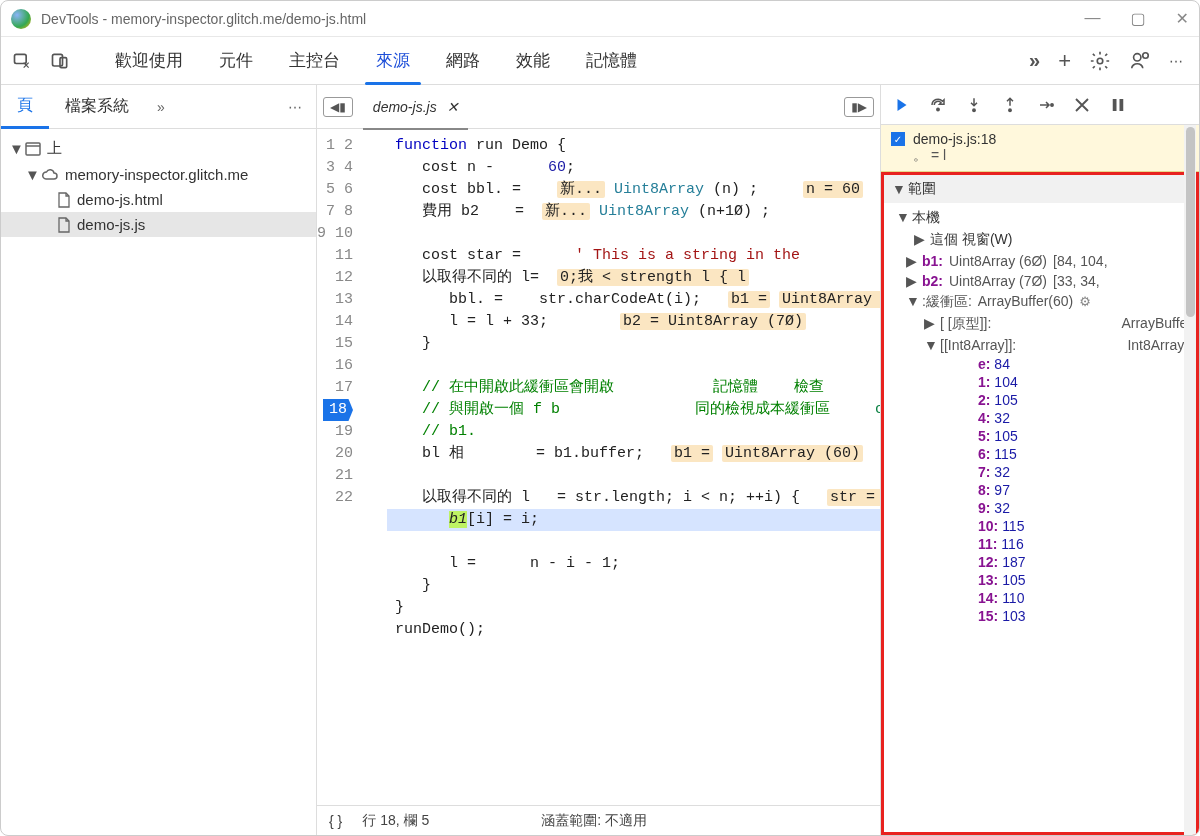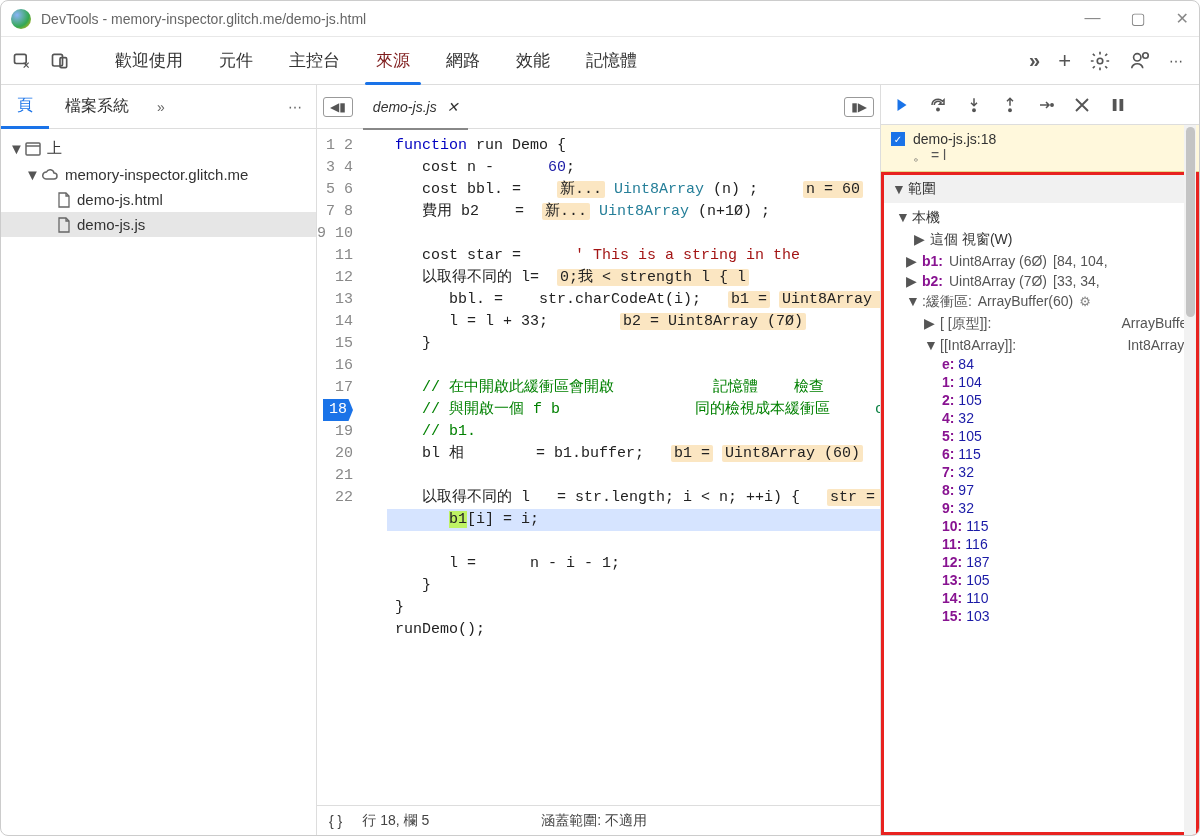--- a/index.html
+++ b/index.html
@@ -5,21 +5,21 @@
 * { box-sizing: border-box; margin: 0; padding: 0; }
 body { font-family: "Segoe UI", Arial, sans-serif; font-size: 14px; color: #333; background: #fff; width: 1200px; height: 836px; overflow: hidden; border: 1px solid #ccc; border-radius: 8px; }
 .titlebar { display: flex; align-items: center; height: 36px; padding: 0 10px; border-bottom: 1px solid #e8e8e8; color: #666; }
 .titlebar .app-icon { width: 20px; height: 20px; border-radius: 50%; background: radial-gradient(circle at 30% 30%, #8ab4f8, #34a853 60%, #fbbc04); margin-right: 10px; }
 .win-controls { margin-left: auto; display: flex; gap: 30px; color: #888; }
 .win-controls span { cursor: pointer; font-size: 16px; }
 .toolbar { display: flex; align-items: center; height: 48px; border-bottom: 1px solid #ddd; }
 .tb-iconbtn { width: 34px; height: 34px; display: flex; align-items: center; justify-content: center; color: #555; margin-left: 4px; }
 .tabs { display: flex; margin-left: 20px; }
 .tab { padding: 12px 18px; font-size: 17px; color: #333; cursor: pointer; position: relative; }
-.tab.active { color: #7f1d1d; }
+.tab.active { color: #1d4ed8; }
 .tab.active::after { content: ""; position: absolute; left: 10%; right: 10%; bottom: -1px; height: 3px; background: #1a73e8; border-radius: 2px; }
 .tb-right { margin-left: auto; display: flex; align-items: center; gap: 18px; padding-right: 14px; color: #555; }
 .main { display: flex; height: calc(100% - 36px - 48px); }
 .left-pane { width: 316px; border-right: 1px solid #ddd; display: flex; flex-direction: column; }
 .left-tabs { display: flex; align-items: center; height: 44px; border-bottom: 1px solid #ddd; }
 .ltab { padding: 10px 16px; font-size: 16px; cursor: pointer; }
 .ltab.active { border-bottom: 3px solid #1a73e8; color: #1a73e8; }
 .ltab-chevrons { margin-left: 12px; color: #666; }
 .ltab-menu { margin-left: auto; margin-right: 12px; color: #666; letter-spacing: 2px; }
 .tree { padding: 6px 0; font-size: 15px; }
@@ -57,21 +57,21 @@
 .red-box { border: 3px solid #e8221f; flex: 1; overflow: auto; font-size: 14px; }
 .section-hdr { background: #f1f1f1; padding: 5px 8px; display: flex; align-items: center; gap: 6px; font-weight: 500; }
 .scope-body { padding: 4px 0 4px 8px; }
 .scope-row { padding: 2px 4px; display: flex; align-items: baseline; gap: 6px; white-space: nowrap; }
 .tri { display: inline-block; width: 10px; text-align: center; color: #555; }
 .varname { color: #881391; font-weight: 600; }
 .varval { color: #1a1aa6; }
 .vartype { color: #555; }
 .gear { color: #888; font-size: 13px; }
 .int-list { padding-left: 50px; }
-.int-list div { padding: 1px 0; }
+.int-list div { padding: 1px 0; margin-left: 36px; }
 .int-idx { color: #881391; font-weight: 600; }
 .scroll-right { position: absolute; right: 3px; top: 40px; bottom: 0; width: 12px; background: #f2f2f2; }
 .scroll-thumb { position: absolute; top: 2px; right: 1px; width: 9px; height: 190px; background: #c4c4c4; border-radius: 5px; }
 svg { display: block; }
 </style>
 </head>
 <body>
 
 <div class="titlebar">
   <div class="app-icon"></div>
@@ -219,21 +219,21 @@
       bbl. =    str.charCodeAt(i);   <span class="hl-y">b1 =</span> <span class="hl-y">Uint8Array (6</span>
       l = l + 33;        <span class="hl-y">b2 = Uint8Array (7Ø)</span>
    }
 
    <span class="cmt">// 在中開啟此緩衝區會開啟           記憶體    檢查</span>
    <span class="cmt">// 與開啟一個 f b               同的檢視成本緩衝區</span>     <span class="hl-g">o</span>
    <span class="cmt">// b1.</span>
    bl 相        = b1.buffer;   <span class="hl-y">b1 =</span> <span class="hl-y">Uint8Array (60)</span>
 
    以取得不同的 l   = str.length; i &lt; n; ++i) {   <span class="hl-y">str = </span><span class="str">"t</span>
-<span class="line-current">      <span style="background:#bef264;">b1</span>[i] = i;</span>
+<span class="line-current">      <span style="background:#bef264;font-style:italic;">b1</span>[i] = i;</span>
       l =      n - i - 1;
    }
 }
 runDemo();
 </div>
     </div>
     <div class="ed-status">
       <span>{ }</span>
       <span>行 18, 欄 5</span>
       <span style="margin-left:92px">涵蓋範圍: 不適用</span>

